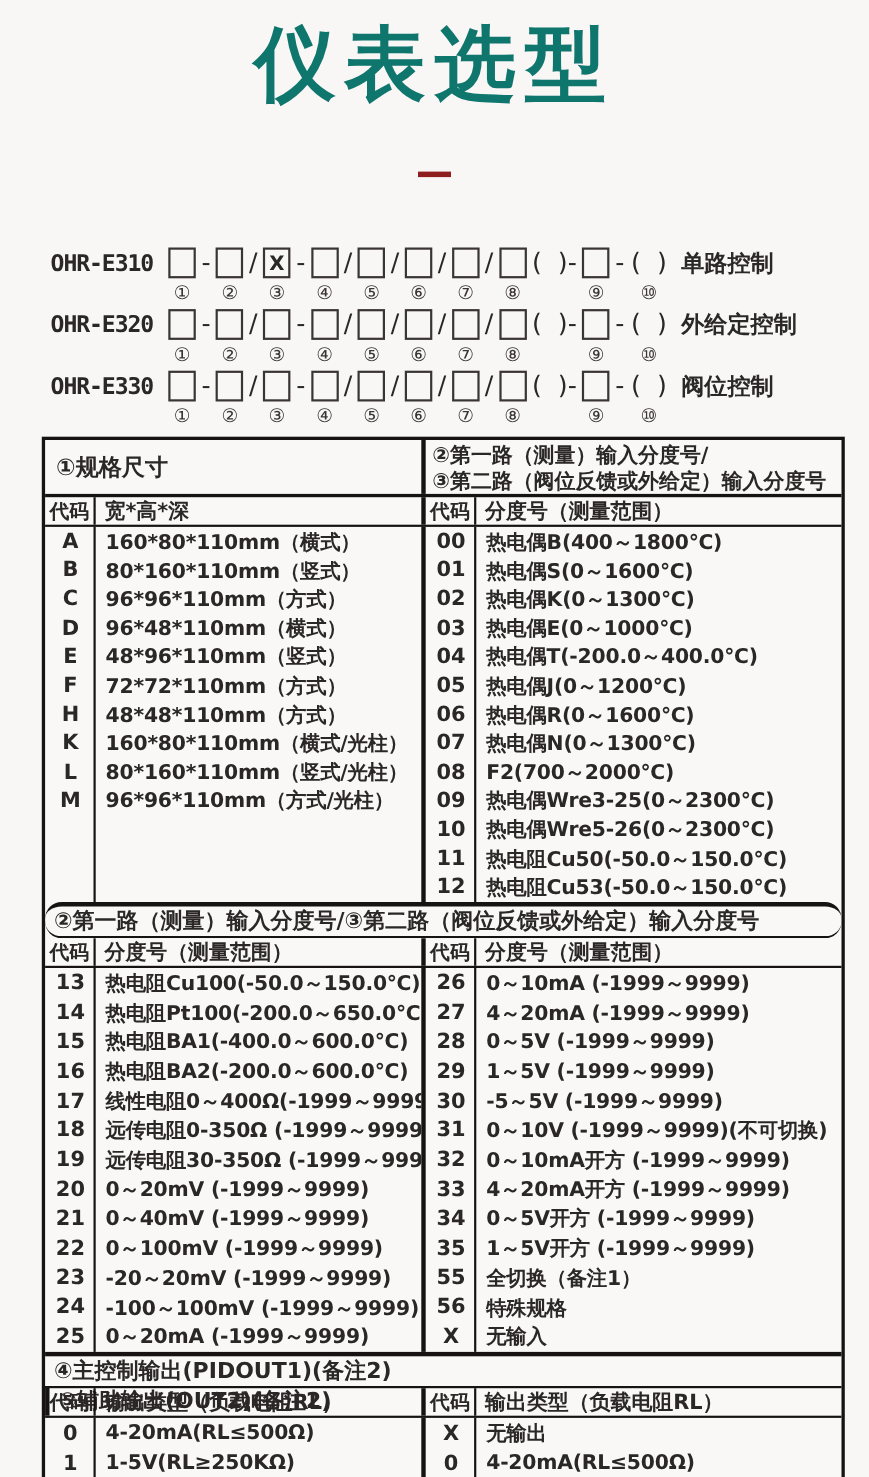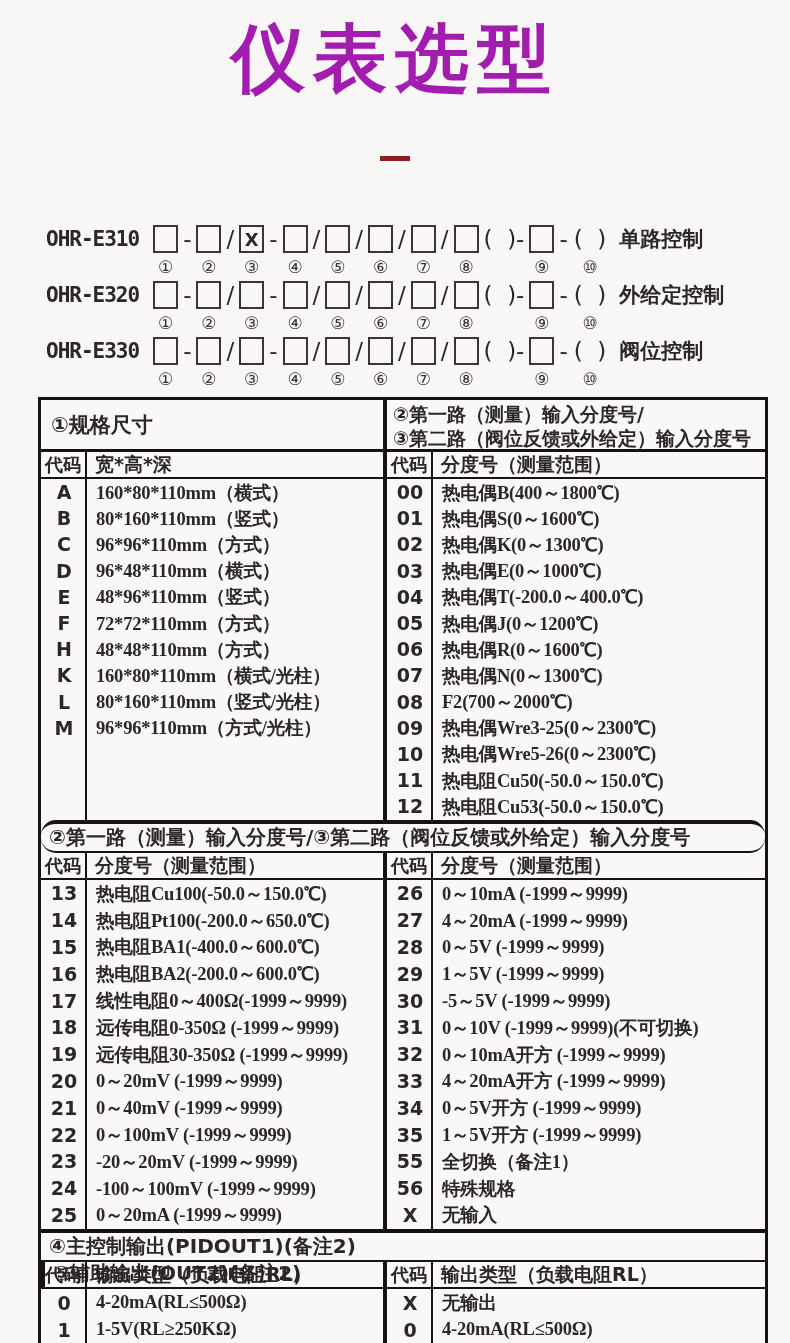--- a/index.html
+++ b/index.html
@@ -12,21 +12,21 @@
     font-family: "DejaVu Sans", "Liberation Sans", sans-serif;
   }
 
   
   .title {
     margin-top: 10px;
     text-align: center;
     font-size: 74px;
     font-weight: 900;
     letter-spacing: 8px;
-    color: #a21caf;
+    color: #0f766e;
   }
   .title-dash {
     width: 30px; height: 5px;
     background: #8f1f1f;
     margin: 46px auto 0;
   }
 
   
   .models { margin: 64px 0 0 46px; }
   .model-line { display: flex; align-items: flex-start; height: 56px; }
@@ -75,21 +75,21 @@
   .sub-desc { display: flex; align-items: center; padding-left: 8px; font-size: 19px; white-space: nowrap; }
 
   .tbody { display: flex; }
   .tbody .half-l, .tbody .half-r { position: relative; overflow: hidden; }
   .tbody .half-l::before, .tbody .half-r::before {
     content: ""; position: absolute; left: 44px; top: 0; bottom: 0;
     width: 2px; background: #171313;
   }
   .trow { display: flex; align-items: center; height: var(--rh, 26.5px); }
   .trow .code { width: 46px; text-align: center; font-size: 19px; flex: none; }
-  .trow .desc { flex: 1; padding-left: 9px; font-size: 18.5px; white-space: nowrap; letter-spacing: -0.2px; font-family: Liberation Serif, serif; }
+  .trow .desc { flex: 1; padding-left: 9px; font-size: 18.5px; white-space: nowrap; letter-spacing: -0.2px; }
 
   .s1 { height: 341px; --rh: 26.2px; }
   .s2 { height: 349px; --rh: 26.8px; }
   .s3 { --rh: 27px; }
 
   .band-full {
     border-top: 4px solid #171313; border-bottom: 2px solid #171313;
     height: 33px; display: flex; align-items: center;
     padding-left: 8px; font-size: 20px; white-space: nowrap; border-radius: 15px;
   }

